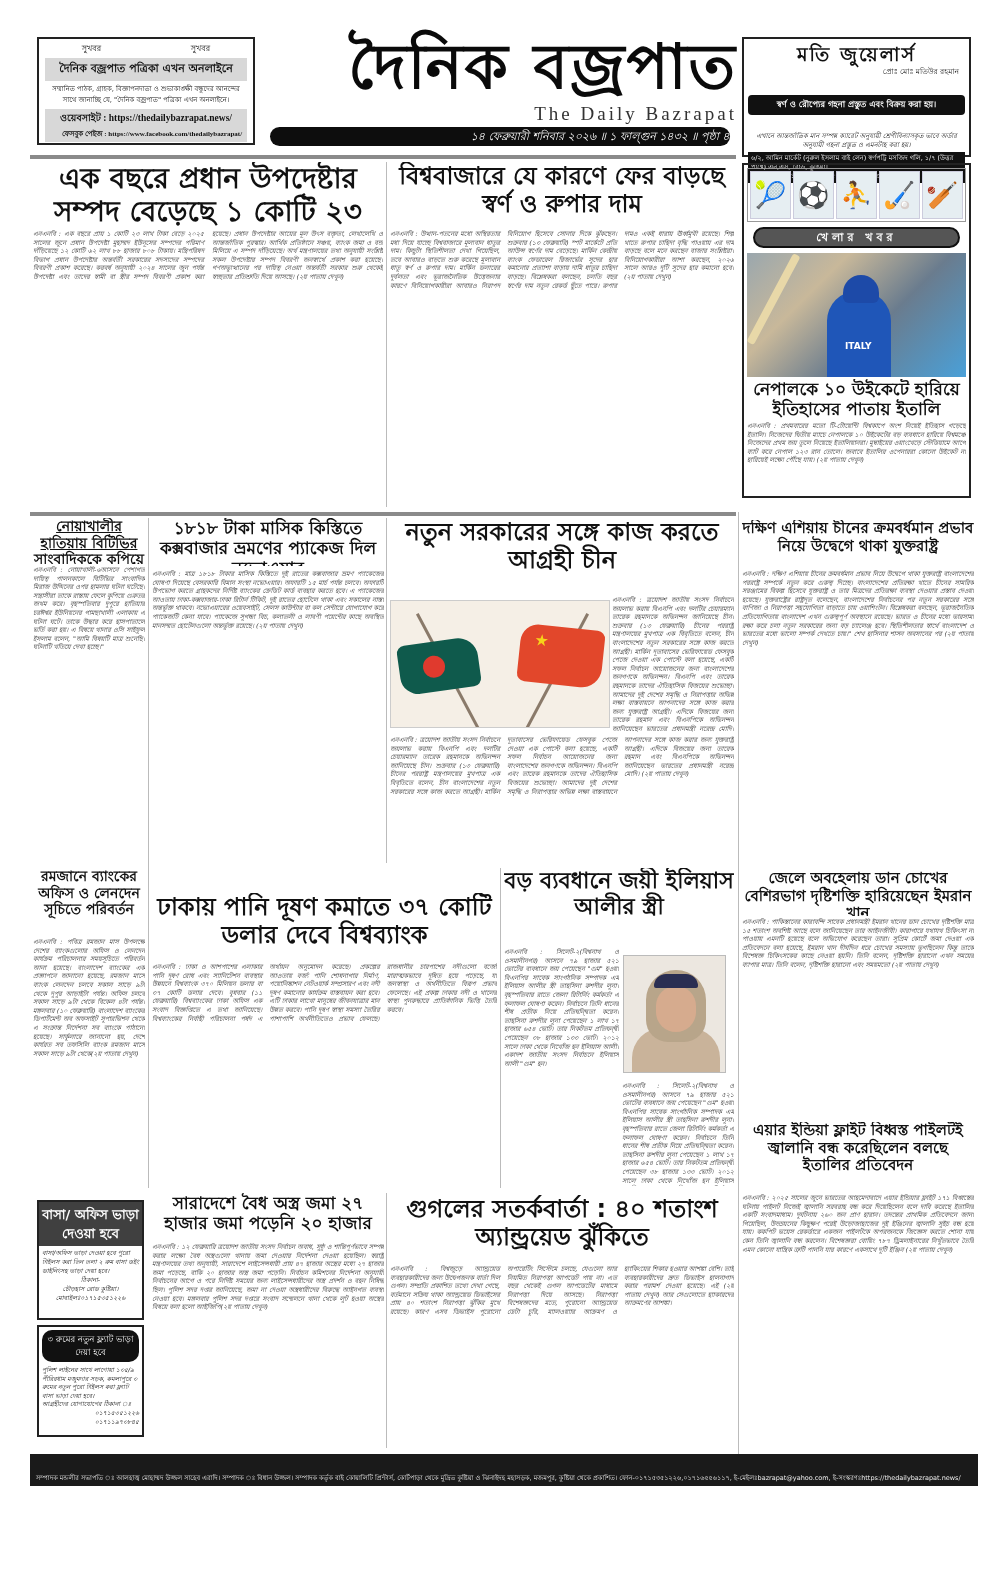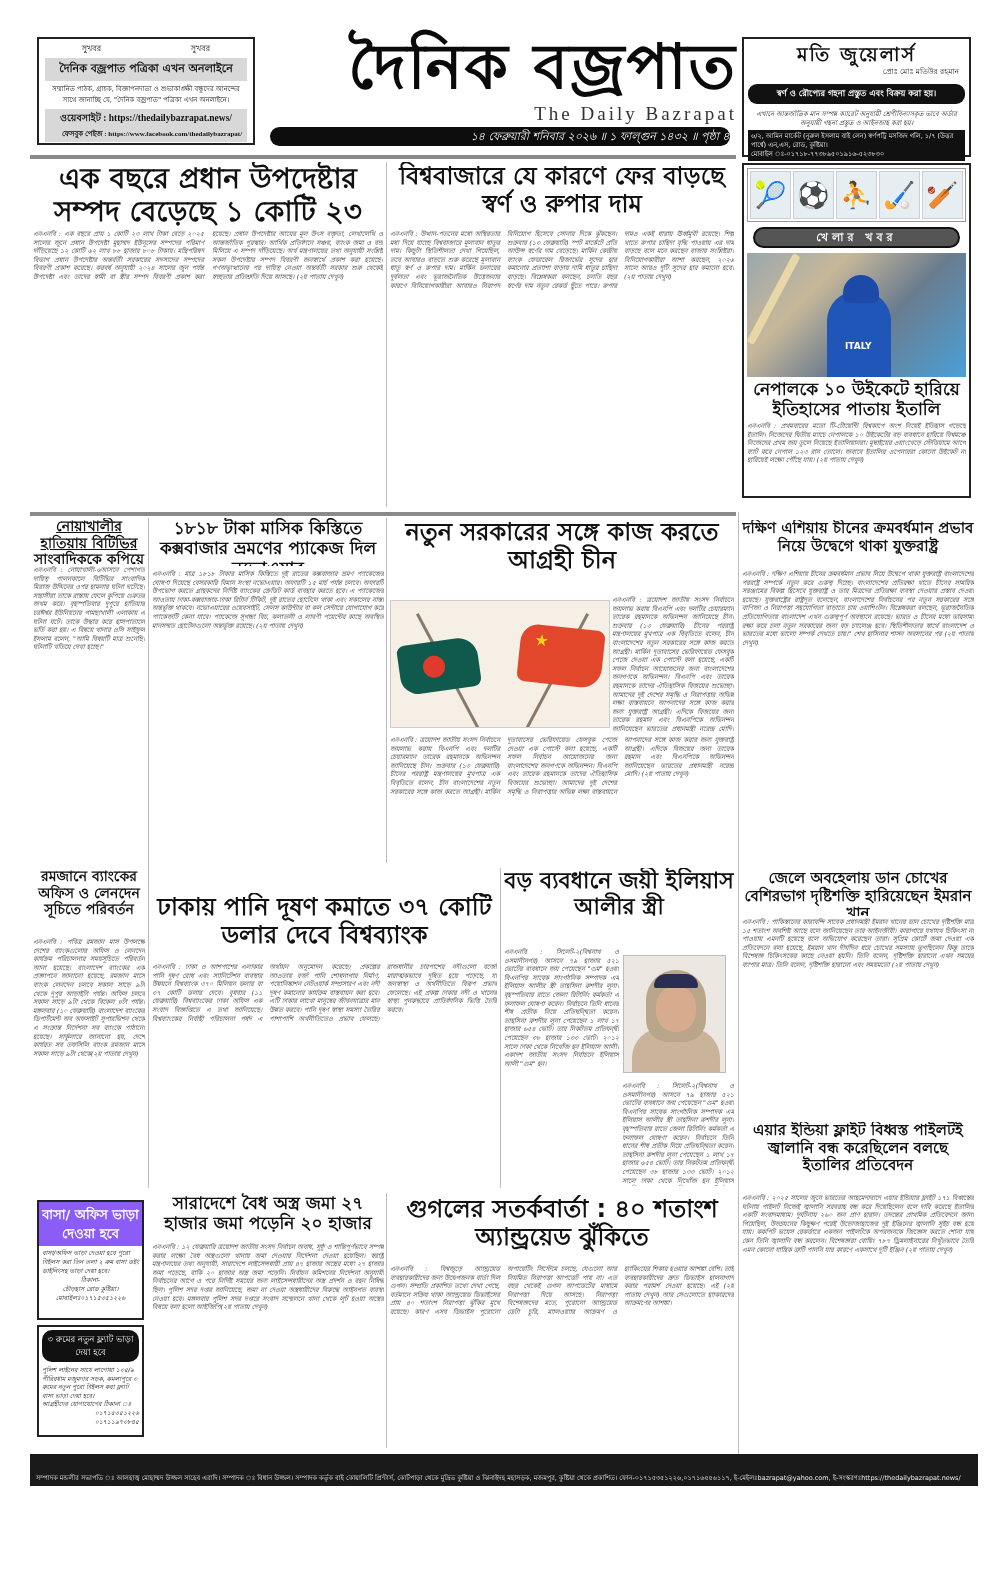--- a/index.html
+++ b/index.html
@@ -24,21 +24,21 @@
   
   #masthead { left: 262px; top: 30px; width: 475px; height: 118px; text-align: right; }
   #mast-title { font-family: "DejaVu Sans", sans-serif; font-weight: bold; font-size: 62px; line-height: 74px; letter-spacing: 2px; color: #0a0a0a; }
   #mast-sub { font-family: "Liberation Serif", serif; font-weight: normal; font-size: 19px; letter-spacing: 3px; color: #333; line-height: 20px; }
   #dateline { margin: 3px auto 0; width: 460px; height: 19px; background: #0d0d0d; color: #fff; border-radius: 10px; font-family: "DejaVu Sans", sans-serif; font-size: 11px; line-height: 19px; font-style: italic; }
 
   
   #jewel { left: 742px; top: 37px; width: 229px; height: 120px; padding: 3px 4px; text-align: center; }
   #jewel .name { font-family: "DejaVu Sans", sans-serif; font-weight: bold; font-size: 19px; line-height: 24px; letter-spacing: 2px; }
   #jewel .owner { font-family: "DejaVu Sans", sans-serif; font-size: 7.5px; text-align: right; padding-right: 6px; }
-  #jewel .pill { background: #111; color: #fff; border-radius: 9px; font-family: "DejaVu Sans", sans-serif; font-size: 8.3px; font-weight: bold; padding: 3px 0; margin: 6px 0; }
+  #jewel .pill { background: #111; color: #fff; border-radius: 4px; font-family: "DejaVu Sans", sans-serif; font-size: 8.3px; font-weight: bold; padding: 3px 0; margin: 17px 0; }
   #jewel .info { font-family: "DejaVu Sans", sans-serif; font-size: 6.6px; font-style: italic; line-height: 9px; }
   #jewel .addr { background: #111; color: #fff; font-family: "DejaVu Sans", sans-serif; font-size: 6.5px; text-align: left; padding: 2px 3px; line-height: 9px; margin-top: 2px; }
 
   
   #sports { left: 742px; top: 163px; width: 229px; height: 335px; padding: 3px; }
   #sports-icons { height: 54px; display: flex; gap: 2px; border: 1px solid #999; padding: 2px; }
   .sp-ic { flex: 1; background: #e6eef2; display: flex; align-items: center; justify-content: center; font-size: 26px; border: 1px solid #ccd; }
   #sports-pill { margin: 5px 6px; height: 21px; background: #555; color: #fff; border-radius: 11px; border: 2px solid #111; text-align: center; font-family: "DejaVu Sans", sans-serif; font-size: 11px; font-weight: bold; line-height: 17px; letter-spacing: 4px; }
   #sports-photo { height: 124px; margin: 2px 0; background: linear-gradient(135deg, #9aa7ae 0%, #c8b89a 30%, #6a7c8e 60%, #4aa0d8 100%); position: relative; overflow: hidden; }
   #sports-photo .player { position: absolute; left: 80px; top: 38px; width: 64px; height: 90px; background: #1f56b8; border-radius: 30px 30px 0 0; }
@@ -62,21 +62,21 @@
 
   
   #elias-photo { left: 623px; top: 955px; width: 103px; height: 118px; background: #ece7e0; border: 1px solid #bbb; overflow: hidden; }
   #elias-photo .head { position: absolute; left: 22px; top: 14px; width: 60px; height: 72px; border-radius: 30px 30px 22px 22px; background: #b8a58a; }
   #elias-photo .face { position: absolute; left: 32px; top: 30px; width: 40px; height: 46px; border-radius: 20px; background: #d6ab8e; }
   #elias-photo .band { position: absolute; left: 30px; top: 18px; width: 44px; height: 14px; border-radius: 12px 12px 2px 2px; background: #2a2e52; }
   #elias-photo .scarf { position: absolute; left: 8px; top: 72px; width: 88px; height: 48px; border-radius: 30px 30px 0 0; background: #c9b39a; }
 
   
   #ad-rent { left: 37px; top: 1200px; width: 107px; height: 120px; }
-  #ad-rent .head { background: #8b5cf6; color: #fff; font-family: "DejaVu Sans", sans-serif; font-weight: bold; font-size: 13px; line-height: 19px; text-align: center; padding: 3px 2px; }
+  #ad-rent .head { background: #404040; color: #fff; font-family: "DejaVu Sans", sans-serif; font-weight: bold; font-size: 13px; line-height: 19px; text-align: center; padding: 3px 2px; }
   #ad-rent .txt { font-family: "DejaVu Sans", sans-serif; font-size: 6.3px; line-height: 9px; padding: 2px 3px; font-style: italic; }
   #ad-flat { left: 37px; top: 1325px; width: 107px; height: 112px; }
   #ad-flat .head { background: #111; color: #fff; margin: 3px; border-radius: 10px; font-family: "DejaVu Sans", sans-serif; font-size: 8.5px; line-height: 13px; text-align: center; padding: 3px 2px; }
   #ad-flat .txt { font-family: "DejaVu Sans", sans-serif; font-size: 6.2px; line-height: 8.6px; padding: 1px 3px; font-style: italic; }
 
   
   #footer { left: 30px; top: 1454px; width: 948px; height: 17px; background: #1a1a1a; color: #eee; font-family: "DejaVu Sans", sans-serif; font-size: 6.5px; line-height: 17px; white-space: nowrap; overflow: hidden; padding: 16px 6px; }
 </style>
 </head>
 <body>
@@ -97,21 +97,21 @@
 <div id="masthead" class="abs">
   <div id="mast-title">দৈনিক বজ্রপাত</div>
   <div id="mast-sub">The Daily Bazrapat</div>
   <div id="dateline">১৪ ফেব্রুয়ারী শনিবার ২০২৬ ॥ ১ ফাল্গুন ১৪৩২ ॥ পৃষ্ঠা ৪</div>
 </div>
 
 <div id="jewel" class="abs box">
   <div class="name">মতি জুয়েলার্স</div>
   <div class="owner">প্রোঃ মোঃ মতিউর রহমান</div>
   <div class="pill">স্বর্ণ ও রৌপ্যের গহনা প্রস্তুত এবং বিক্রয় করা হয়।</div>
-  <div class="info">এখানে আন্তর্জাতিক মান সম্পন্ন ক্যারেট অনুযায়ী শ্রেণীবিন্যাসকৃত ভাবে অর্ডার অনুযায়ী গহনা প্রস্তুত ও আইনজাহ করা হয়।</div>
+  <div class="info">এখানে আন্তর্জাতিক মান সম্পন্ন ক্যারেট অনুযায়ী শ্রেণীবিন্যাসকৃত ভাবে অর্ডার অনুযায়ী গহনা প্রস্তুত ও এমনটাহ করা হয়।</div>
   <div class="addr">
     <div>৬/২, আমিন মার্কেট (নুরুল ইসলাম বাই লেন) স্বর্ণপট্টি মসজিদ গলি, ১/৭ (উত্তর পার্শ্বে) এন,এস, রোড, কুষ্টিয়া।</div>
     <div>মোবাইল ঃ-০১৭১৮-৭৭৩৮৯৫০১৯১৬-৫২৩৮৩০</div>
   </div>
 </div>
 
 <div class="abs rule" style="left:30px; top:155px; width:706px;"></div>
 
 <div id="sports" class="abs box">
   <div id="sports-icons">

